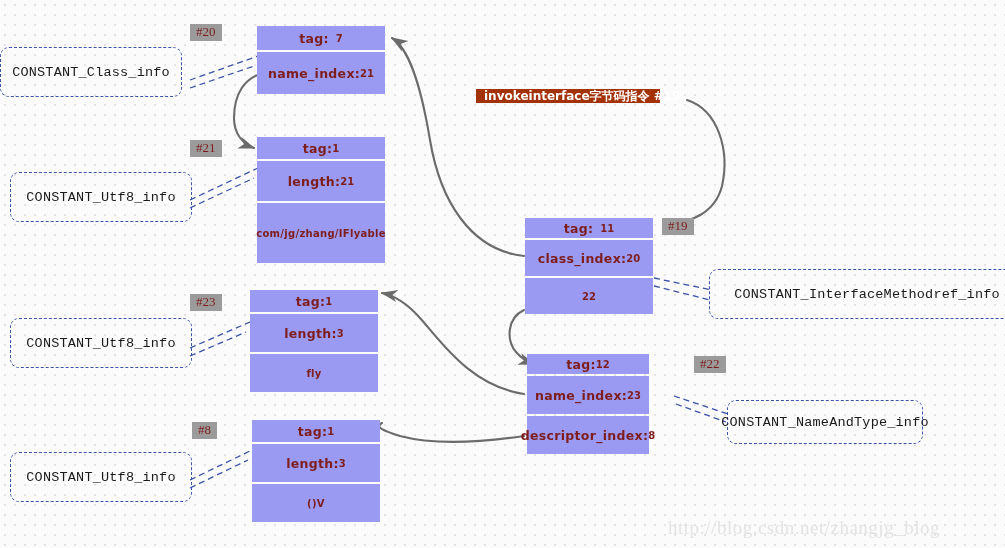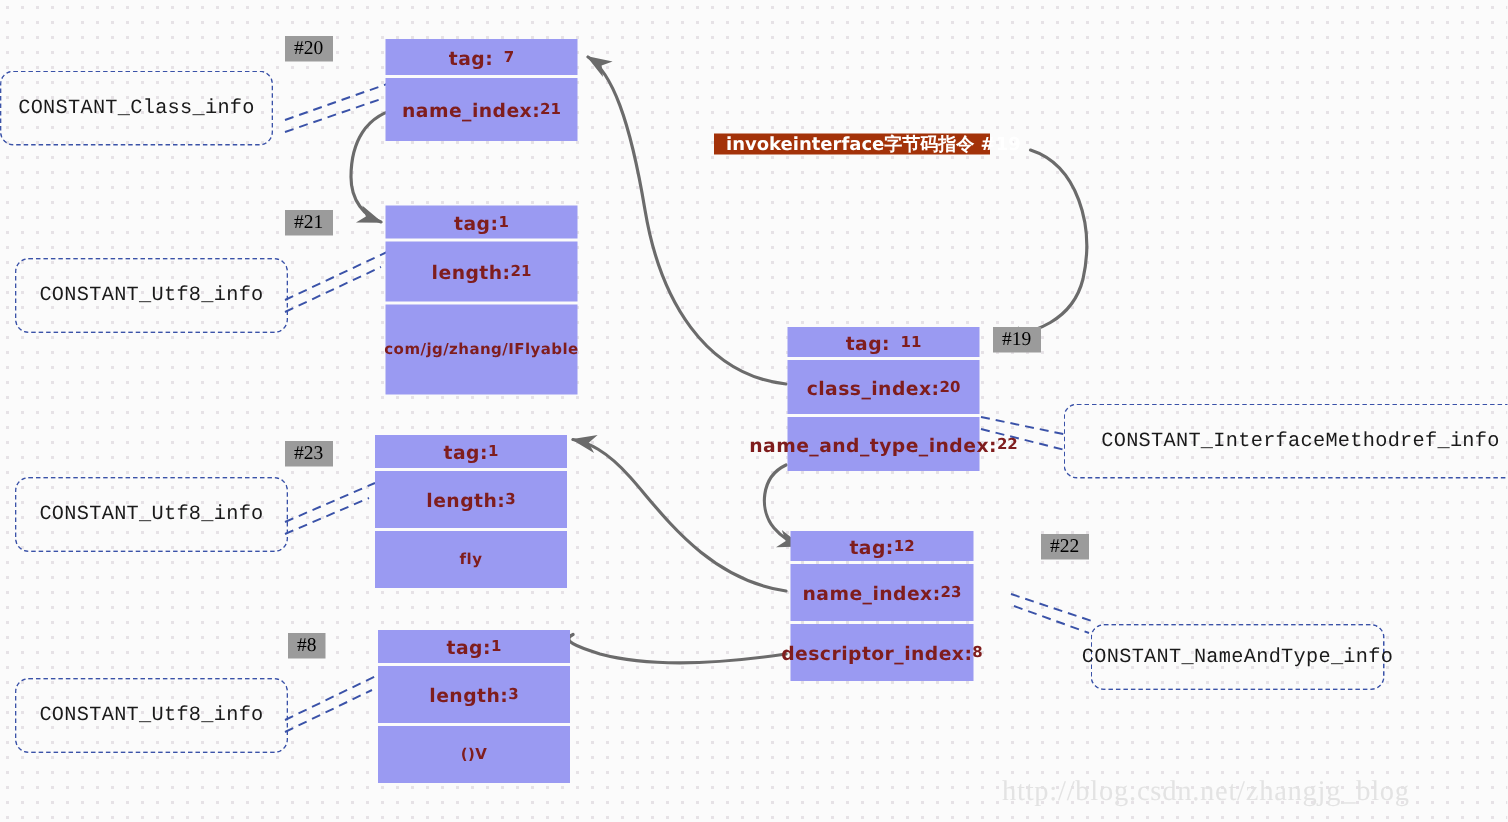--- a/index.html
+++ b/index.html
@@ -46,21 +46,21 @@
     font-size:10px;
     font-weight:bold;
     letter-spacing:0;
   }
   .cell.tall{font-size:10px;}
 
   
   .badge{
     position:absolute;
     background:#9b9b9b;
-    color:#000000;
+    color:#7f1d1d;
     font-family:"Liberation Serif", serif;
     font-size:13px;
     padding:1px 6px 2px 6px;
     line-height:14px;
     white-space:nowrap;
   }
 
   
   .note{
     position:absolute;
@@ -210,21 +210,20 @@
   <div class="struct" style="left:525px;top:218px;width:128px;">
     <div class="cell" style="height:20px;">
       <span>tag:</span>
       <span class="sub" style="margin-left:7px;">11</span>
     </div>
     <div class="cell" style="height:36px;">
       <span>class_index:</span>
       <span class="sub">20</span>
     </div>
     <div class="cell" style="height:36px;">
-      <span>name_and_type_index:</span>
       <span class="sub">22</span>
     </div>
   </div>
   <div class="badge" style="left:662px;top:218px;">#19</div>
   <div class="note" style="left:709px;top:269px;width:316px;height:50px;">CONSTANT_InterfaceMethodref_info</div>
 
   <div class="struct" style="left:527px;top:354px;width:122px;">
     <div class="cell" style="height:20px;">
       <span>tag:</span>
       <span class="sub">12</span>
@@ -232,17 +231,17 @@
     <div class="cell" style="height:38px;">
       <span>name_index:</span>
       <span class="sub">23</span>
     </div>
     <div class="cell" style="height:38px;">
       <span>descriptor_index:</span>
       <span class="sub">8</span>
     </div>
   </div>
   <div class="badge" style="left:666px;top:356px;margin-left:28px;">#22</div>
-  <div class="note" style="left:727px;top:416px;width:196px;height:44px;text-align:right;">CONSTANT_NameAndType_info</div>
+  <div class="note" style="left:727px;top:400px;width:196px;height:44px;text-align:right;">CONSTANT_NameAndType_info</div>
 
   <div class="watermark" style="left:668px;top:517px;">http://blog.csdn.net/zhangjg_blog</div>
 
 </div>
 
 </body></html>

